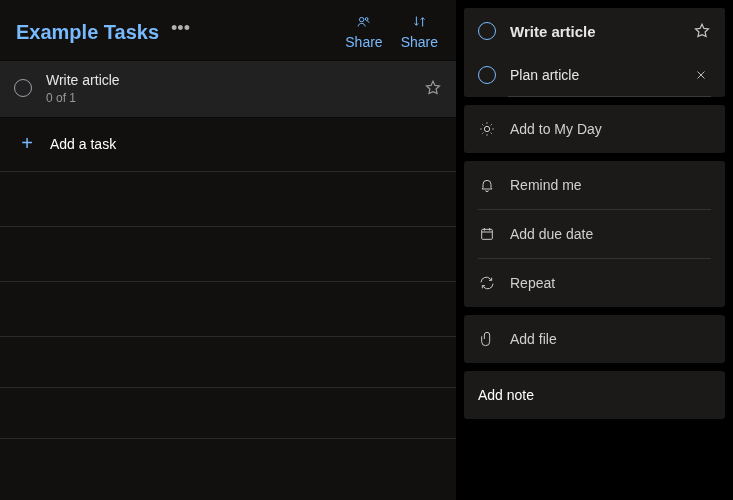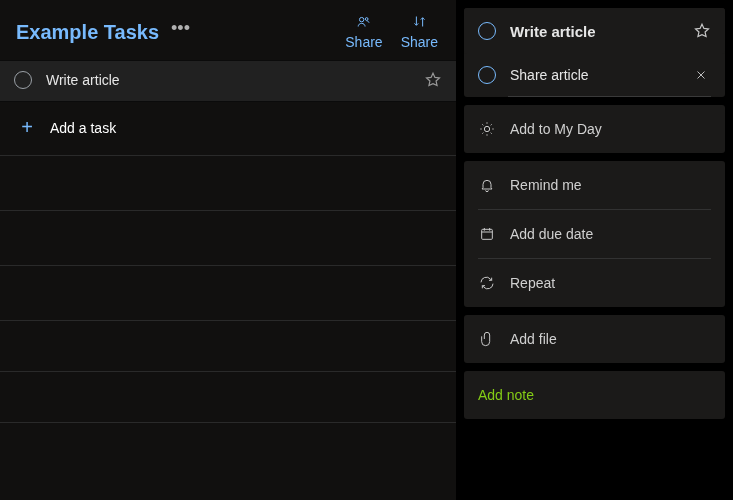--- a/index.html
+++ b/index.html
@@ -168,21 +168,21 @@
   }
   .inner-sep {
     height: 1px;
     background: #323232;
     margin: 0 14px;
   }
   .note-card {
     background: #1b1a19;
     border-radius: 3px;
     padding: 16px 14px;
-    color: #84cc16;
+    color: #ffffff;
     font-size: 14px;
     cursor: text;
   }
   svg { display: block; }
 </style>
 </head>
 <body>
 
 <div class="left">
   <div class="header">
@@ -210,20 +210,21 @@
         </svg>
       </span>
       <span>Share</span>
     </div>
   </div>
 
   <div class="task-row">
     <div class="circle"></div>
     <div class="task-text">
       <div class="task-title">Write article</div>
+      <div class="task-sub">0 of 1</div>
     </div>
     <span class="star">
       <svg width="18" height="18" viewBox="0 0 24 24" fill="none" stroke="#9a9a9a" stroke-width="1.6">
         <path d="M12 3l2.6 5.6 6 .6-4.5 4.2 1.3 6L12 16.8 6.6 19.4l1.3-6L3.4 9.2l6-.6L12 3z"></path>
       </svg>
     </span>
   </div>
 
   <div class="add-row">
     <div class="plus">+</div>
@@ -245,21 +246,21 @@
       <div class="detail-title">Write article</div>
       <span class="star">
         <svg width="18" height="18" viewBox="0 0 24 24" fill="none" stroke="#c8c8c8" stroke-width="1.6">
           <path d="M12 3l2.6 5.6 6 .6-4.5 4.2 1.3 6L12 16.8 6.6 19.4l1.3-6L3.4 9.2l6-.6L12 3z"></path>
         </svg>
       </span>
     </div>
 
     <div class="step-row">
       <div class="circle blue"></div>
-      <div class="step-label">Share article</div>
+      <div class="step-label">Plan article</div>
       <div class="x-btn">
         <svg width="12" height="12" viewBox="0 0 24 24" fill="none" stroke="#bdbdbd" stroke-width="2">
           <path d="M5 5l14 14M19 5L5 19"></path>
         </svg>
       </div>
     </div>
     <div class="step-sep"></div>
   </div>
 
   <div class="card">

